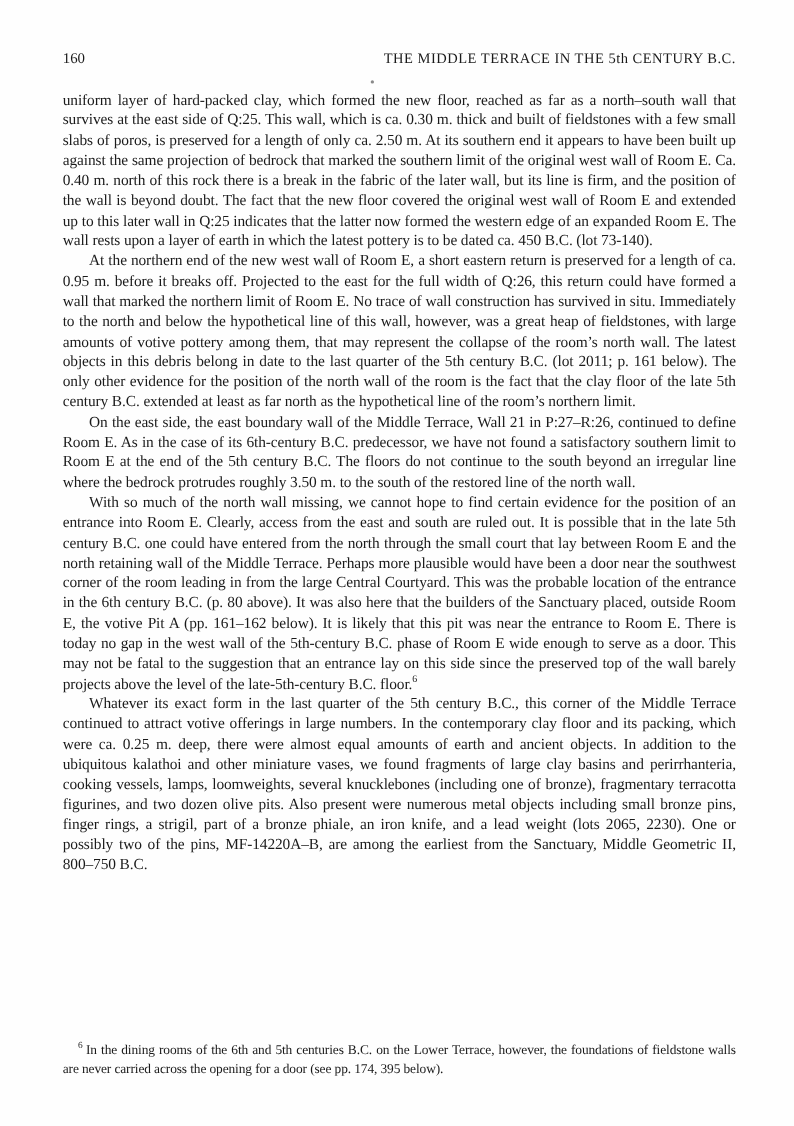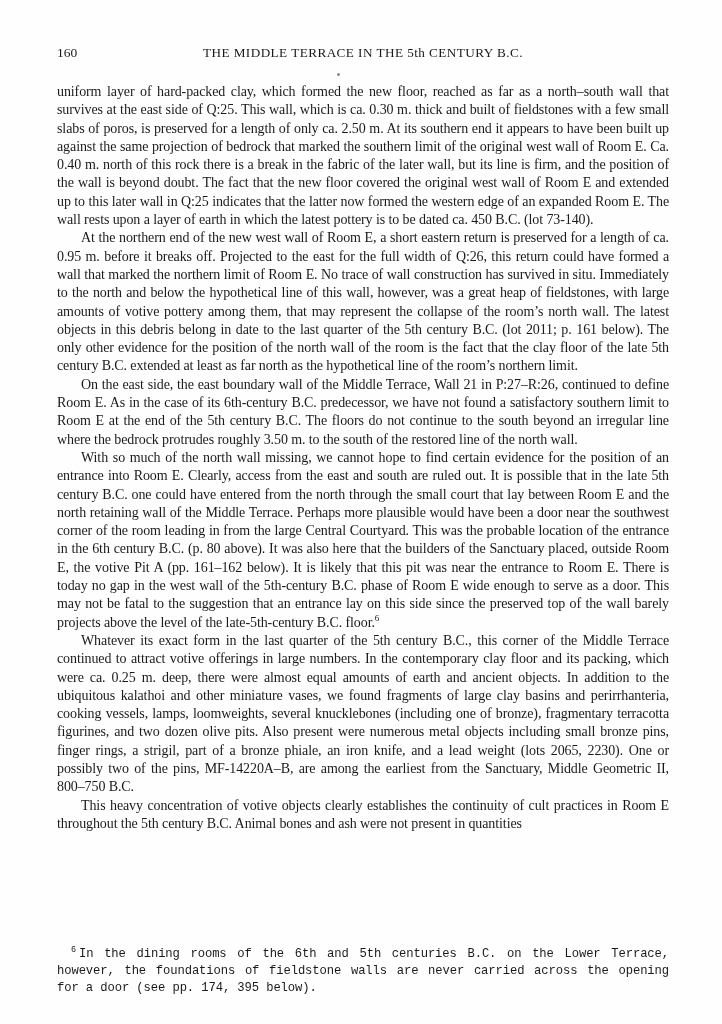--- a/index.html
+++ b/index.html
@@ -25,21 +25,21 @@
     height: 18px;
   }
   .page-number {
     position: absolute;
     left: 0;
     top: 0;
     font-size: 13.5px;
   }
   .running-title {
     display: block;
-    text-align: center;
+    text-align: right;
     font-size: 13.2px;
     letter-spacing: 0.45px;
     white-space: nowrap;
   }
   .body-col {
     position: absolute;
     top: 83px;
     left: 57px;
     width: 612px;
   }
@@ -59,21 +59,20 @@
   .footnote {
     position: absolute;
     top: 946px;
     left: 57px;
     width: 612px;
     font-size: 12.2px;
     line-height: 16.8px;
     text-align: justify;
     text-indent: 14px;
     letter-spacing: -0.1px;
-    font-family: Liberation Mono, monospace;
   }
   .footnote .fn-marker {
     font-size: 8.5px;
     line-height: 0;
     vertical-align: super;
     margin-right: 3px;
   }
   .scan-speck {
     position: absolute;
     left: 337px;
@@ -95,18 +94,17 @@
   </div>
 
   <div class="scan-speck"></div>
 
   <div class="body-col">
     <p class="para">uniform layer of hard-packed clay, which formed the new floor, reached as far as a north–south wall that survives at the east side of Q:25.  This wall, which is ca. 0.30 m. thick and built of fieldstones with a few small slabs of poros, is preserved for a length of only ca. 2.50 m. At its southern end it appears to have been built up against the same projection of bedrock that marked the southern limit of the original west wall of Room E. Ca. 0.40 m. north of this rock there is a break in the fabric of the later wall, but its line is firm, and the position of the wall is beyond doubt. The fact that the new floor covered the original west wall of Room E and extended up to this later wall in Q:25 indicates that the latter now formed the western edge of an expanded Room E. The wall rests upon a layer of earth in which the latest pottery is to be dated ca. 450 B.C. (lot 73-140).</p>
     <p class="para indent">At the northern end of the new west wall of Room E, a short eastern return is preserved for a length of ca. 0.95 m. before it breaks off.  Projected to the east for the full width of Q:26, this return could have formed a wall that marked the northern limit of Room E. No trace of wall construction has survived in situ.  Immediately to the north and below the hypothetical line of this wall, however, was a great heap of fieldstones, with large amounts of votive pottery among them, that may represent the collapse of the room’s north wall.  The latest objects in this debris belong in date to the last quarter of the 5th century B.C. (lot 2011; p. 161 below).  The only other evidence for the position of the north wall of the room is the fact that the clay floor of the late 5th century B.C. extended at least as far north as the hypothetical line of the room’s northern limit.</p>
     <p class="para indent">On the east side, the east boundary wall of the Middle Terrace, Wall 21 in P:27–R:26, continued to define Room E. As in the case of its 6th-century B.C. predecessor, we have not found a satisfactory southern limit to Room E at the end of the 5th century B.C. The floors do not continue to the south beyond an irregular line where the bedrock protrudes roughly 3.50 m. to the south of the restored line of the north wall.</p>
     <p class="para indent"><span>With so much of the north wall missing, we cannot hope to find certain evidence for the position of an entrance into Room E. Clearly, access from the east and south are ruled out.  It is possible that in the late 5th century B.C. one could have entered from the north through the small court that lay between Room E and the north retaining wall of the Middle Terrace.  Perhaps more plausible would have been a door near the southwest corner of the room leading in from the large Central Courtyard.  This was the probable location of the entrance in the 6th century B.C. (p. 80 above).  It was also here that the builders of the Sanctuary placed, outside Room E, the votive Pit A (pp. 161–162 below).  It is likely that this pit was near the entrance to Room E. There is today no gap in the west wall of the 5th-century B.C. phase of Room E wide enough to serve as a door.  This may not be fatal to the suggestion that an entrance lay on this side since the preserved top of the wall barely projects above the level of the late-5th-century B.C. floor.</span><sup class="fn-ref">6</sup></p>
     <p class="para indent">Whatever its exact form in the last quarter of the 5th century B.C., this corner of the Middle Terrace continued to attract votive offerings in large numbers.  In the contemporary clay floor and its packing, which were ca. 0.25 m. deep, there were almost equal amounts of earth and ancient objects.  In addition to the ubiquitous kalathoi and other miniature vases, we found fragments of large clay basins and perirrhanteria, cooking vessels, lamps, loomweights, several knucklebones (including one of bronze), fragmentary terracotta figurines, and two dozen olive pits.  Also present were numerous metal objects including small bronze pins, finger rings, a strigil, part of a bronze phiale, an iron knife, and a lead weight (lots 2065, 2230).  One or possibly two of the pins, MF-14220A–B, are among the earliest from the Sanctuary, Middle Geometric II, 800–750 B.C.</p>
-    <p class="para indent">This heavy concentration of votive objects clearly establishes the continuity of cult practices in Room E throughout the 5th century B.C. Animal bones and ash were not present in quantities</p>
   </div>
 
   <p class="footnote"><sup class="fn-marker">6</sup><span>In the dining rooms of the 6th and 5th centuries B.C. on the Lower Terrace, however, the foundations of fieldstone walls are never carried across the opening for a door (see pp. 174, 395 below).</span></p>
 
 </div>
 
 </body></html>

